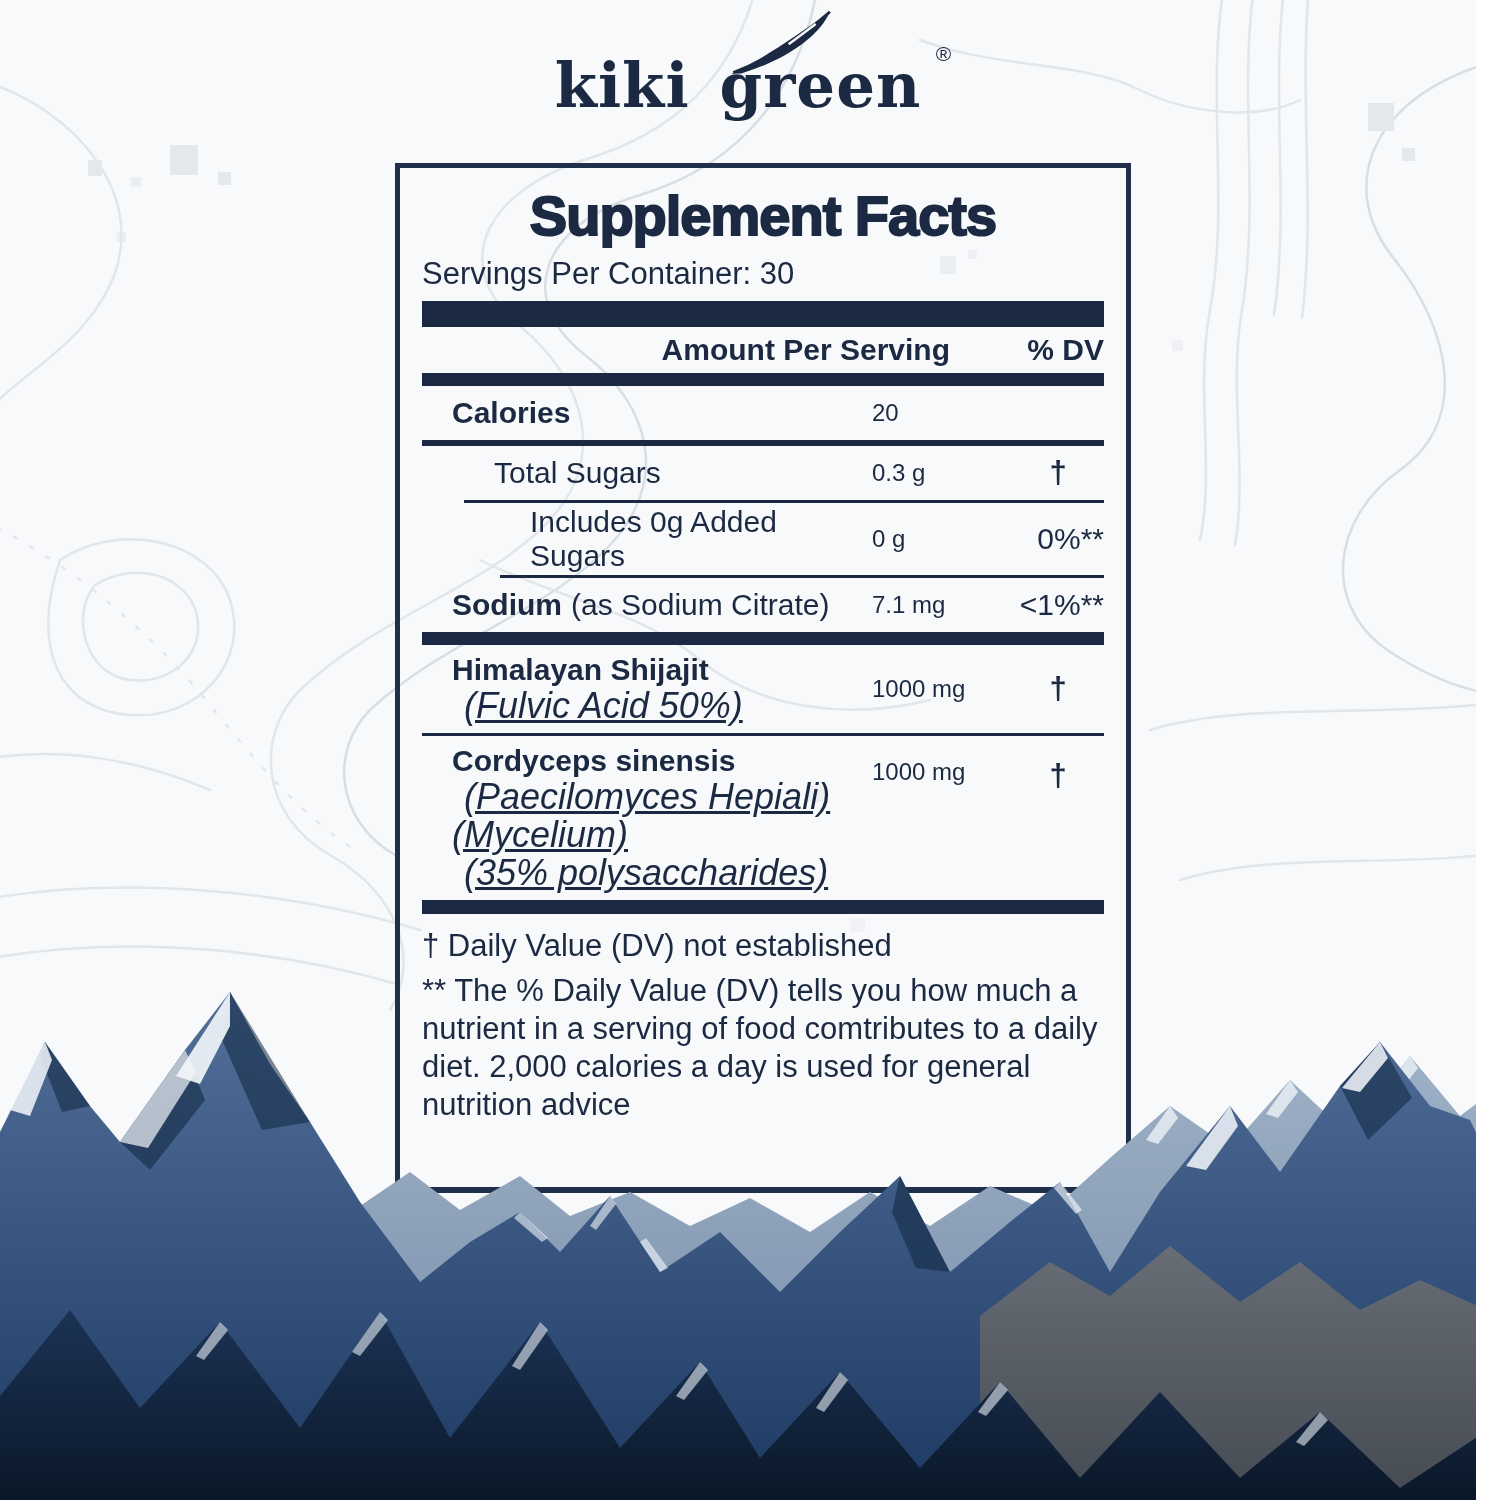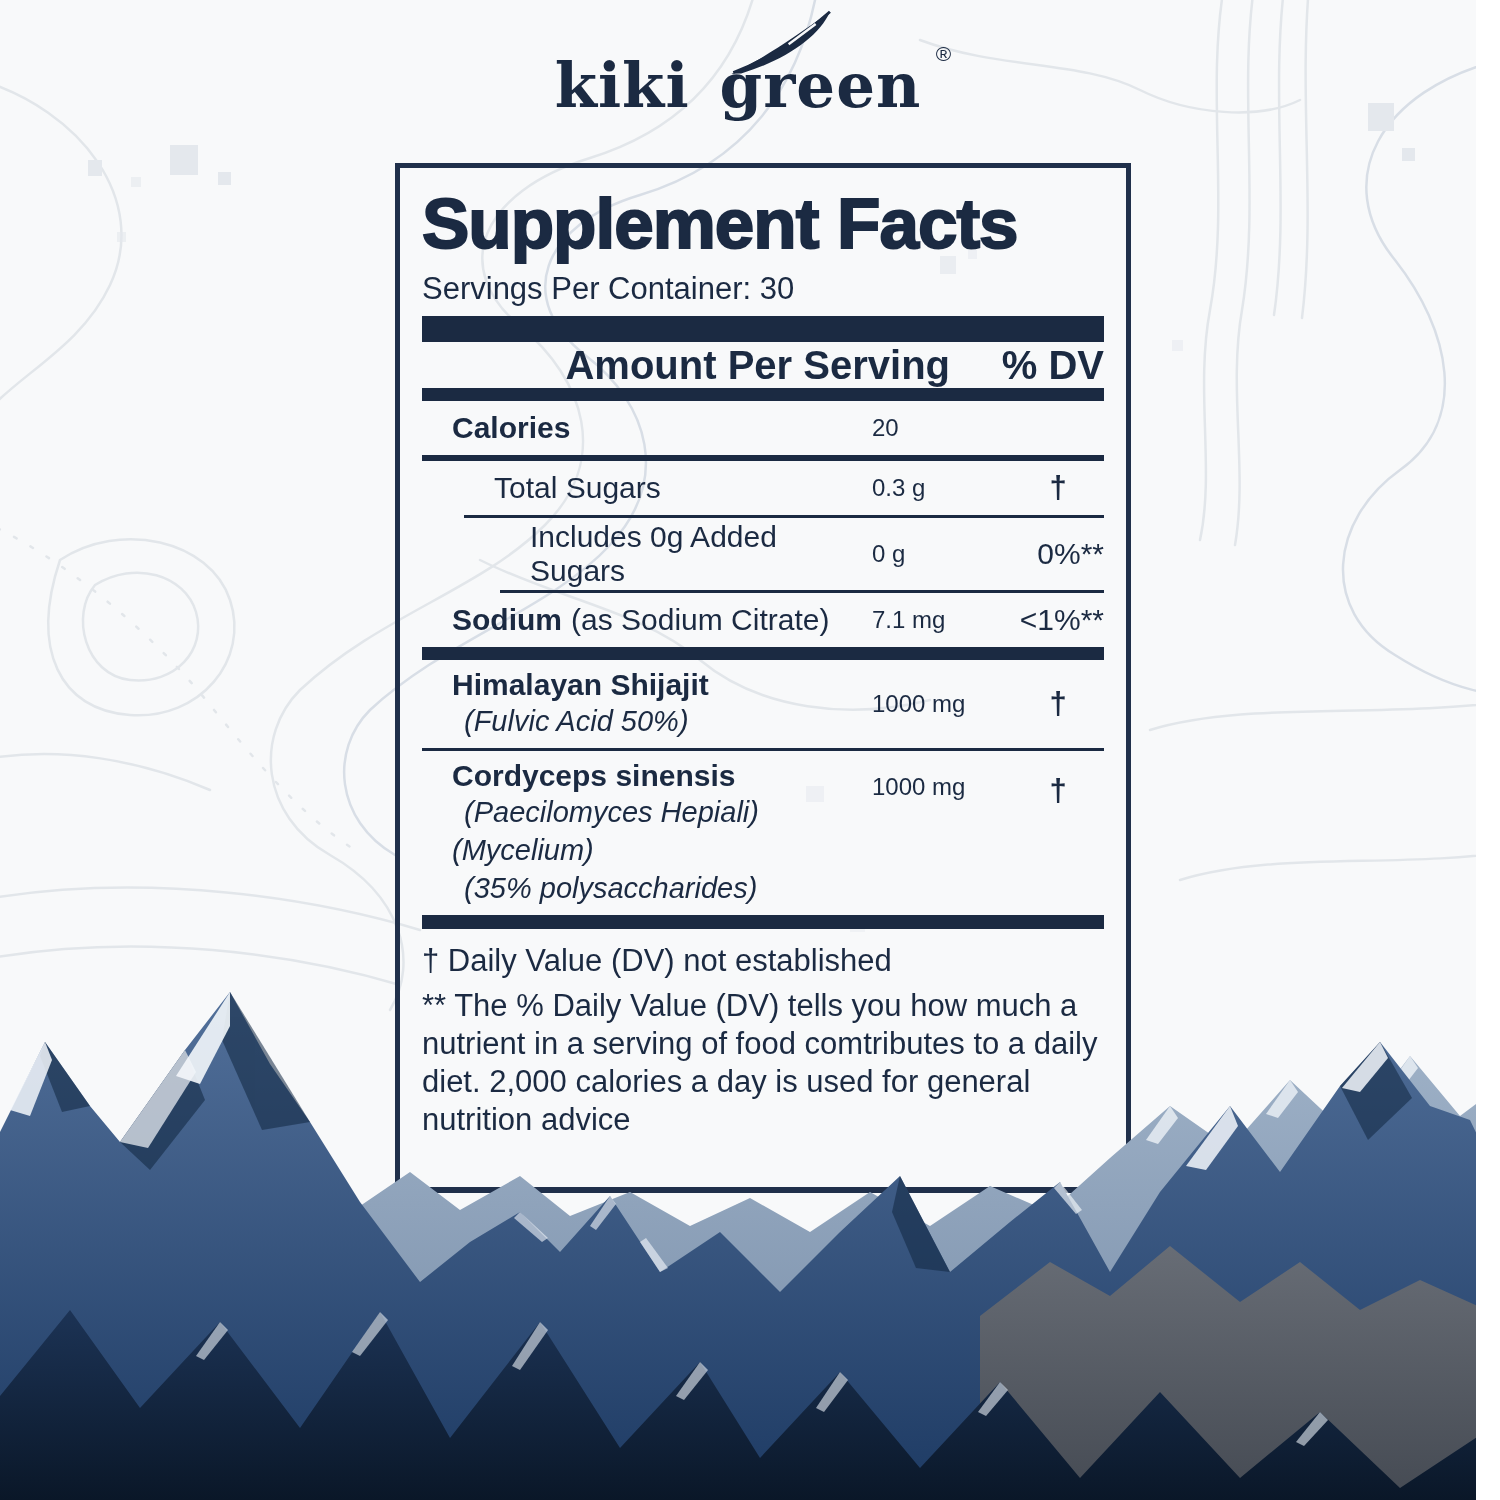--- a/index.html
+++ b/index.html
@@ -23,42 +23,42 @@
         font-family:"DejaVu Serif",serif;font-weight:bold;font-size:61px;
         letter-spacing:1px;color:var(--navy);}
   .logo .feather{position:absolute;top:-36px;left:46%;width:118px;height:58px;transform:rotate(-6deg);}
   .logo .reg{position:absolute;top:-8px;right:-30px;font-family:"Liberation Sans",sans-serif;
              font-size:21px;font-weight:normal;letter-spacing:0;}
 
   
   .panel{position:absolute;left:395px;top:163px;width:736px;height:1030px;
          border:5px solid var(--border);border-bottom-width:6px;
          padding:10px 22px 0 22px;z-index:2;}
-  .sf-title{font-size:71px;line-height:1.0;font-weight:bold;letter-spacing:-1px;
-            -webkit-text-stroke:2px var(--navy);margin:10px 0 10px 0;}
+  .sf-title{font-size:56px;line-height:1.0;font-weight:bold;letter-spacing:-1px;
+            -webkit-text-stroke:2px var(--navy);margin:10px 0 10px 0;text-align:center;}
   .serving{font-size:31px;line-height:39px;}
   .bar{background:var(--navy);height:26px;margin-top:8px;}
   .bar.thin{height:13px;margin-top:0;}
-  .colhead{display:flex;align-items:center;height:46px;font-weight:bold;font-size:40px;}
+  .colhead{display:flex;align-items:center;height:46px;font-weight:bold;font-size:30px;}
   .colhead .aps{margin-left:auto;margin-right:34px;}
   .colhead .dv{width:120px;text-align:right;}
   .row{display:grid;grid-template-columns:1fr 140px 92px;align-items:center;min-height:54px;padding:2px 0;margin-left:30px;}
   .row .nm{font-size:30px;font-weight:bold;}
   .row .nm.regular{font-weight:normal;}
   .row .nm .note{font-weight:normal;margin-left:9px;}
   .row .amt{font-size:24px;}
   .row .dvv{font-size:30px;text-align:right;white-space:nowrap;}
   .row .dvv.dagger{text-align:center;font-weight:bold;font-size:31px;}
   .ind1{padding-left:42px;}
   .ind2{padding-left:78px;}
   .hairline{height:3px;background:var(--navy);}
   .hairline.ind1{margin-left:42px;padding:0;}
   .hairline.ind2{margin-left:78px;padding:0;}
   .row.tall{padding:8px 0;}
-  .row.tall .sub{font-size:29px;font-style:italic;font-weight:normal;line-height:38px;padding-left:12px;}
+  .row.tall .sub{font-size:36px;font-style:italic;font-weight:normal;line-height:38px;padding-left:12px;text-decoration:underline;}
   .row.top-align{align-items:start;}
   .row.top-align .amt,.row.top-align .dvv{padding-top:14px;}
   .fn1{font-size:31px;margin-top:14px;line-height:36px;}
   .fn2{font-size:31px;line-height:38px;margin-top:8px;}
 
   
   .mountains{position:absolute;left:0;bottom:0;width:1500px;height:520px;z-index:5;}
 </style>
 </head>
 <body>

